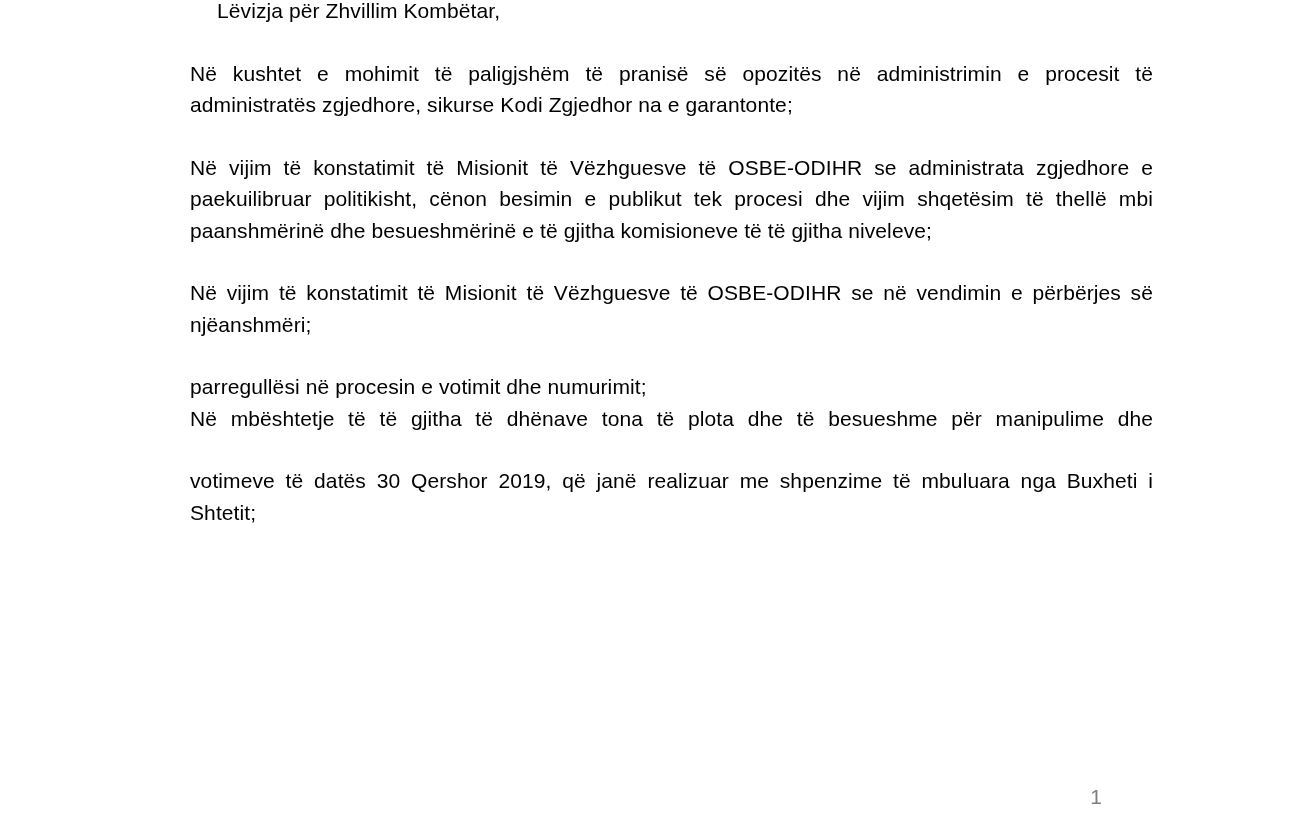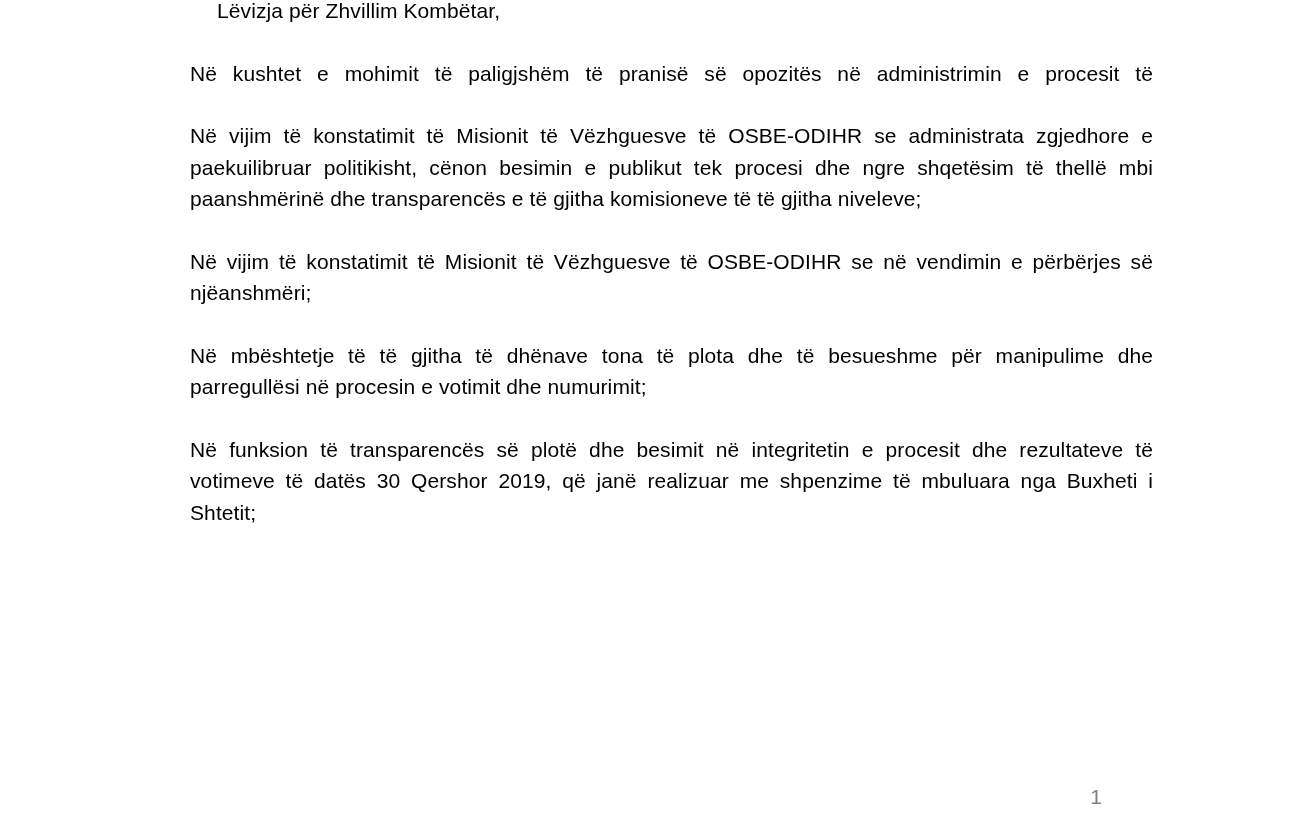--- a/index.html
+++ b/index.html
@@ -56,40 +56,40 @@
 <body>
 
 <div class="page">
 
   <div class="textblock">
 
     <div class="heading">Lëvizja për Zhvillim Kombëtar,</div>
 
     <div class="para">
       <div class="line full">Në kushtet e mohimit të paligjshëm të pranisë së opozitës në administrimin e procesit të</div>
+      <div class="line">administratës zgjedhore, sikurse Kodi Zgjedhor na e garantonte;</div>
     </div>
 
     <div class="para">
       <div class="line full">Në vijim të konstatimit të Misionit të Vëzhguesve të OSBE-ODIHR se administrata zgjedhore e</div>
-      <div class="line full">paekuilibruar politikisht, cënon besimin e publikut tek procesi dhe ngre shqetësim të thellë mbi</div>
-      <div class="line">paanshmërinë dhe transparencës e të gjitha komisioneve të të gjitha niveleve;</div>
+      <div class="line full">paekuilibruar politikisht, cënon besimin e publikut tek procesi dhe vijim shqetësim të thellë mbi</div>
+      <div class="line">paanshmërinë dhe besueshmërinë e të gjitha komisioneve të të gjitha niveleve;</div>
     </div>
 
     <div class="para">
       <div class="line full">Në vijim të konstatimit të Misionit të Vëzhguesve të OSBE-ODIHR se në vendimin e përbërjes së</div>
       <div class="line">njëanshmëri;</div>
     </div>
 
     <div class="para">
+      <div class="line">parregullësi në procesin e votimit dhe numurimit;</div>
       <div class="line full">Në mbështetje të të gjitha të dhënave tona të plota dhe të besueshme për manipulime dhe</div>
-      <div class="line">parregullësi në procesin e votimit dhe numurimit;</div>
     </div>
 
     <div class="para">
-      <div class="line full">Në funksion të transparencës së plotë dhe besimit në integritetin e procesit dhe rezultateve të</div>
       <div class="line full">votimeve të datës 30 Qershor 2019, që janë realizuar me shpenzime të mbuluara nga Buxheti i</div>
       <div class="line">Shtetit;</div>
     </div>
 
   </div>
 
   <div class="page-number">1</div>
 
 </div>
 

